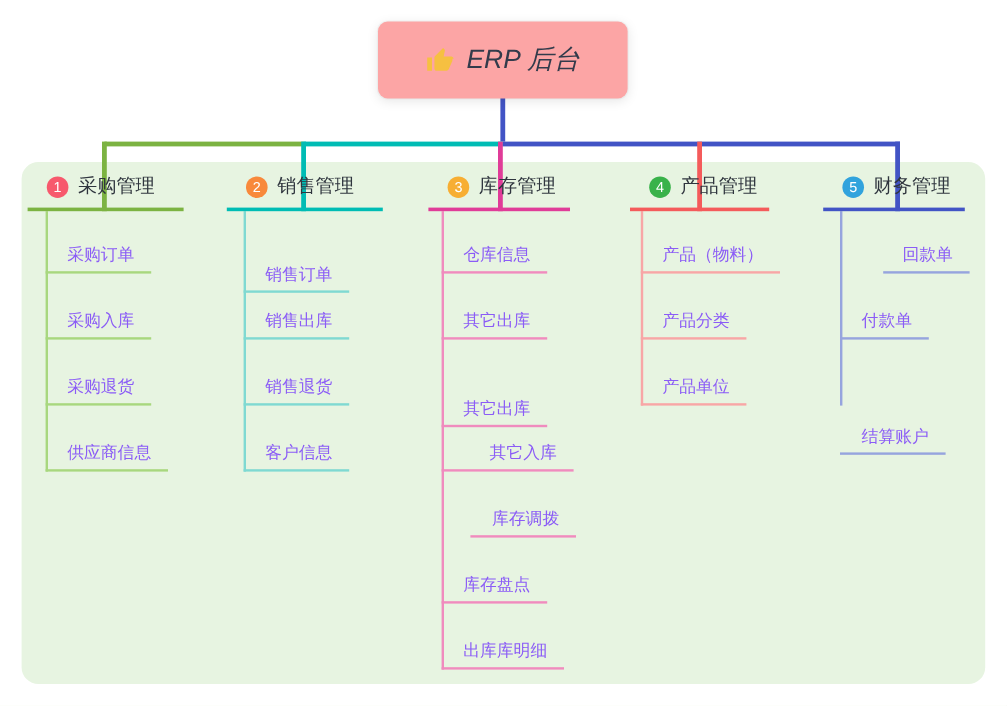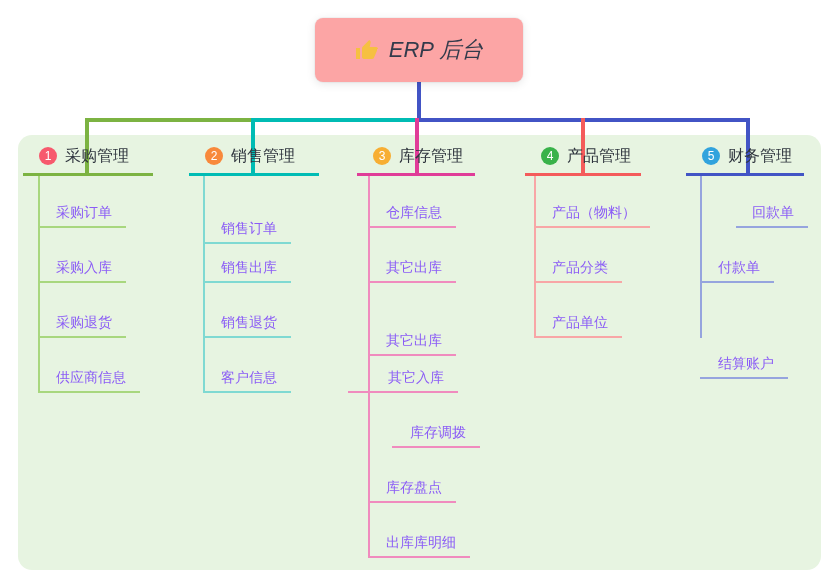--- a/index.html
+++ b/index.html
@@ -88,21 +88,21 @@
       <div class="child-item" style="left: 203px; top: 310px; border-bottom-color: rgb(127, 217, 210);">销售退货</div>
       <div class="child-item" style="left: 203px; top: 365px; border-bottom-color: rgb(127, 217, 210);">客户信息</div>
       <div class="branch-head" style="left: 357px; width: 118px; border-bottom-color: rgb(224, 60, 152);">
         <span class="badge" style="background: rgb(247, 174, 51);">3</span>
         <span>库存管理</span>
       </div>
       <div class="spine" style="left: 368px; height: 382px; background: rgb(240, 139, 190);"></div>
       <div class="child-item" style="left: 368px; top: 200px; border-bottom-color: rgb(240, 139, 190);">仓库信息</div>
       <div class="child-item" style="left: 368px; top: 255px; border-bottom-color: rgb(240, 139, 190);">其它出库</div>
       <div class="child-item" style="left: 368px; top: 328px; border-bottom-color: rgb(240, 139, 190);">其它出库</div>
-      <div class="child-item" style="left: 348px; top: 365px; border-bottom-color: rgb(240, 139, 190); padding-left: 40px;">其它入库</div>
+      <div class="child-item" style="left: 368px; top: 365px; border-bottom-color: rgb(240, 139, 190); padding-left: 40px;">其它入库</div>
       <div class="child-item" style="left: 368px; top: 420px; border-bottom-color: rgb(240, 139, 190); margin-left: 24px;">库存调拨</div>
       <div class="child-item" style="left: 368px; top: 475px; border-bottom-color: rgb(240, 139, 190);">库存盘点</div>
       <div class="child-item" style="left: 368px; top: 530px; border-bottom-color: rgb(240, 139, 190);">出库库明细</div>
       <div class="branch-head" style="left: 525px; width: 116px; border-bottom-color: rgb(244, 91, 91);">
         <span class="badge" style="background: rgb(57, 178, 74);">4</span>
         <span>产品管理</span>
       </div>
       <div class="spine" style="left: 534px; height: 162px; background: rgb(248, 166, 166);"></div>
       <div class="child-item" style="left: 534px; top: 200px; border-bottom-color: rgb(248, 166, 166);">产品（物料）</div>
       <div class="child-item" style="left: 534px; top: 255px; border-bottom-color: rgb(248, 166, 166);">产品分类</div>

